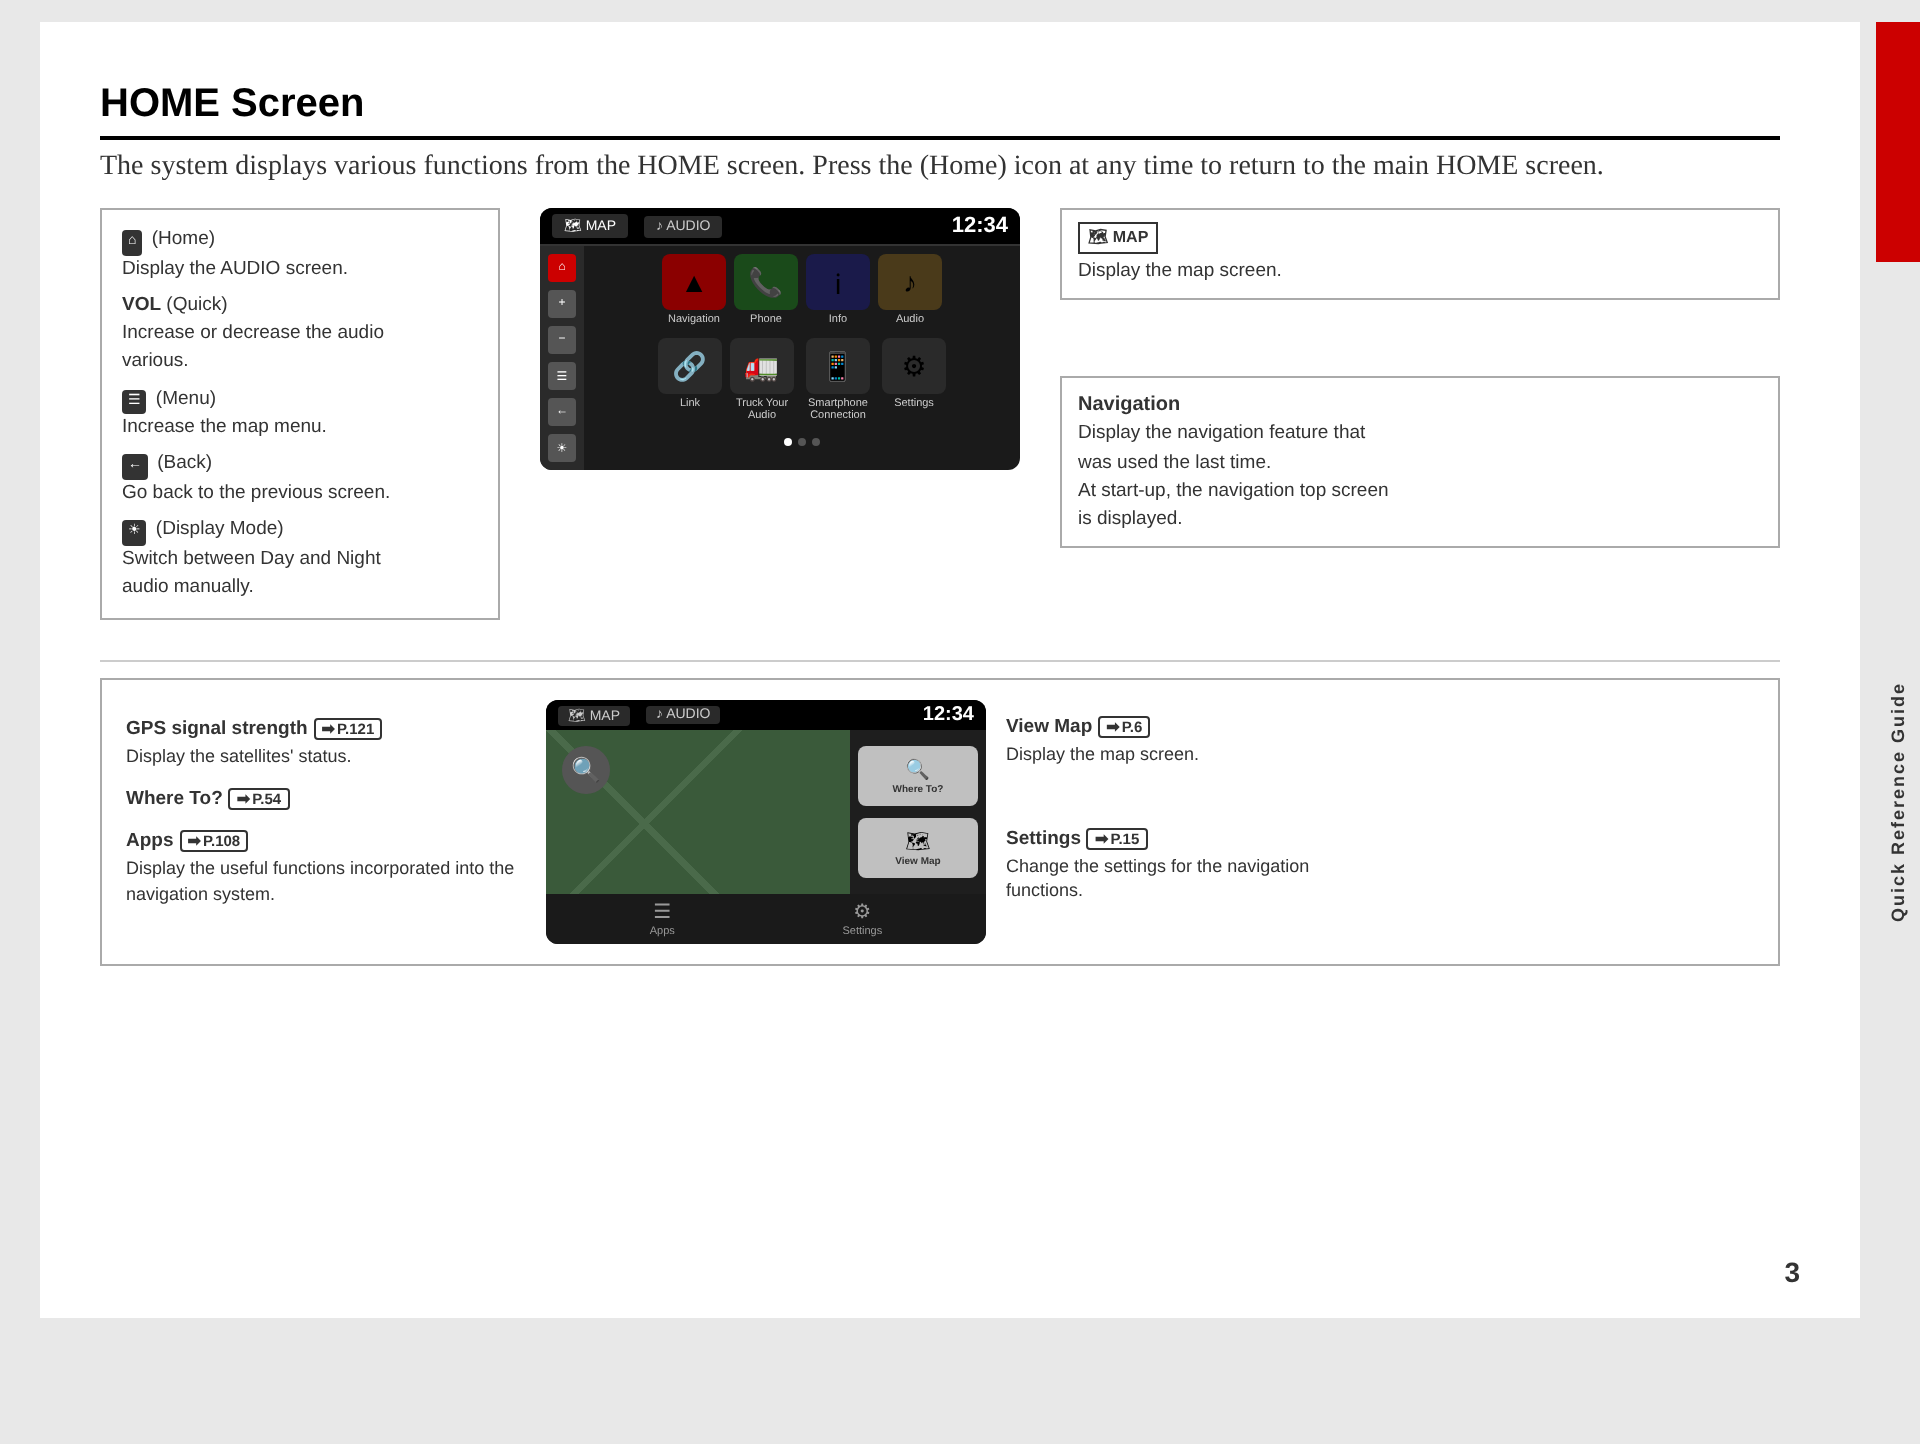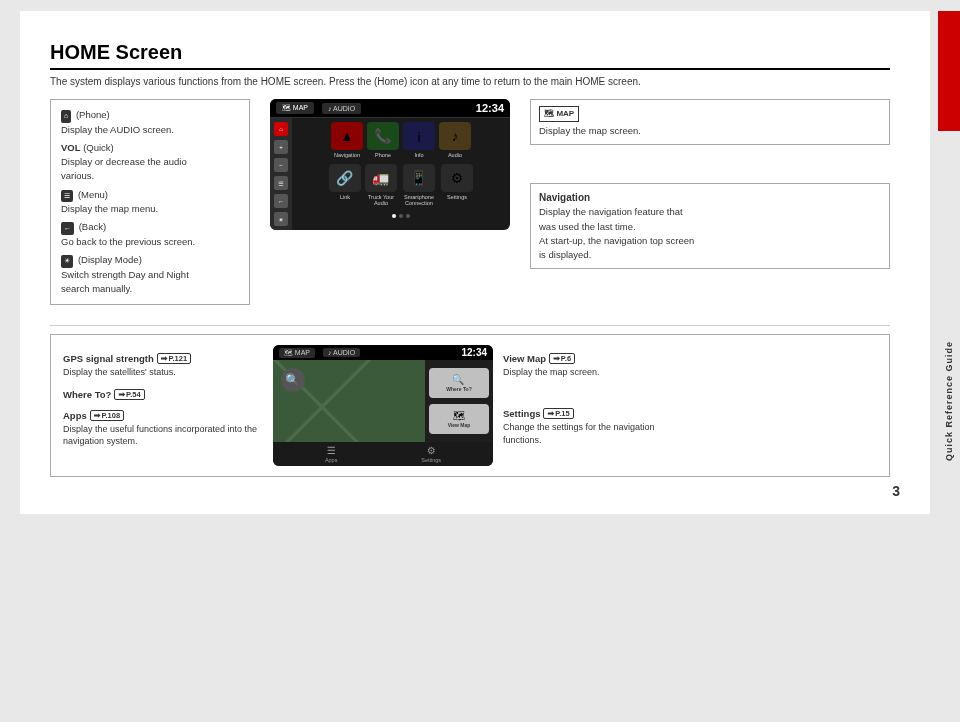--- a/index.html
+++ b/index.html
@@ -7,21 +7,21 @@
       background: #e8e8e8;
       font-family: Arial, sans-serif;
       width: 960px;
       height: 722px;
       overflow: hidden;
       position: relative;
     }
     .page {
       background: #fff;
       width: 910px;
-      height: 503px;
+      height: 648px;
       position: absolute;
       top: 11px;
       left: 20px;
       padding: 30px 40px 30px 30px;
     }
     .red-tab {
       position: absolute;
       top: 11px;
       right: 0;
       width: 22px;
@@ -62,23 +62,24 @@
     }
     .section-title {
       font-size: 20px;
       font-weight: bold;
       color: #000;
       border-bottom: 2px solid #000;
       padding-bottom: 4px;
       margin-bottom: 6px;
     }
     .section-desc {
-      font-size: 10px;
+      font-size: 14px;
       color: #333;
       margin-bottom: 12px;
+      font-family: Liberation Serif, serif;
     }
     .home-content {
       display: flex;
       gap: 20px;
       align-items: flex-start;
     }
 
     
     .info-box {
       border: 1px solid #aaa;
@@ -434,43 +435,43 @@
 
   <div class="home-screen-section">
     <div class="section-title">HOME Screen</div>
     <div class="section-desc">The system displays various functions from the HOME screen. Press the  (Home) icon at any time to return to the main HOME screen.</div>
 
     <div class="home-content">
 
       <div class="info-box">
         <div>
           <span class="icon-inline">⌂</span>
-          <span>(Phone)</span><br>
+          <span>(Home)</span><br>
           <span>Display the AUDIO screen.</span>
         </div>
         <div style="margin-top:4px">
           <span class="bold">VOL</span> <span>(Quick)</span><br>
-          <span>Display or decrease the audio</span><br>
+          <span>Increase or decrease the audio</span><br>
           <span>various.</span>
         </div>
         <div style="margin-top:4px">
           <span class="icon-inline">☰</span>
           <span>(Menu)</span><br>
-          <span>Display the map menu.</span>
+          <span>Increase the map menu.</span>
         </div>
         <div style="margin-top:4px">
           <span class="icon-inline">←</span>
           <span>(Back)</span><br>
           <span>Go back to the previous screen.</span>
         </div>
         <div style="margin-top:4px">
           <span class="icon-inline">☀</span>
           <span>(Display Mode)</span><br>
-          <span>Switch strength Day and Night</span><br>
-          <span>search manually.</span>
+          <span>Switch between Day and Night</span><br>
+          <span>audio manually.</span>
         </div>
       </div>
 
       <div class="screen-mockup">
         <div class="screen-top-bar">
           <div class="tab active">🗺 MAP</div>
           <div class="tab">♪ AUDIO</div>
           <div class="screen-time">12:34</div>
         </div>
         <div class="screen-side">

